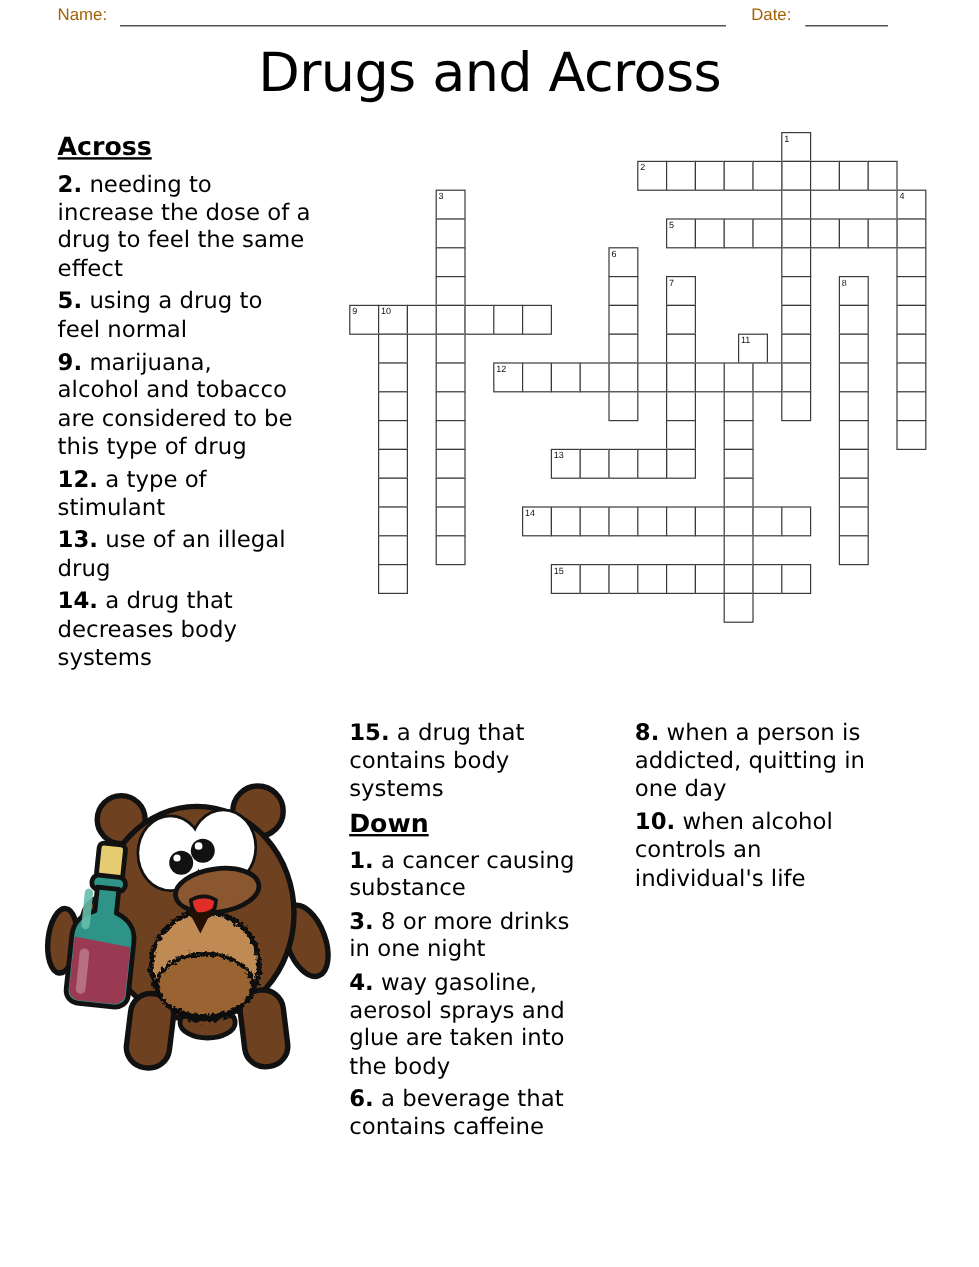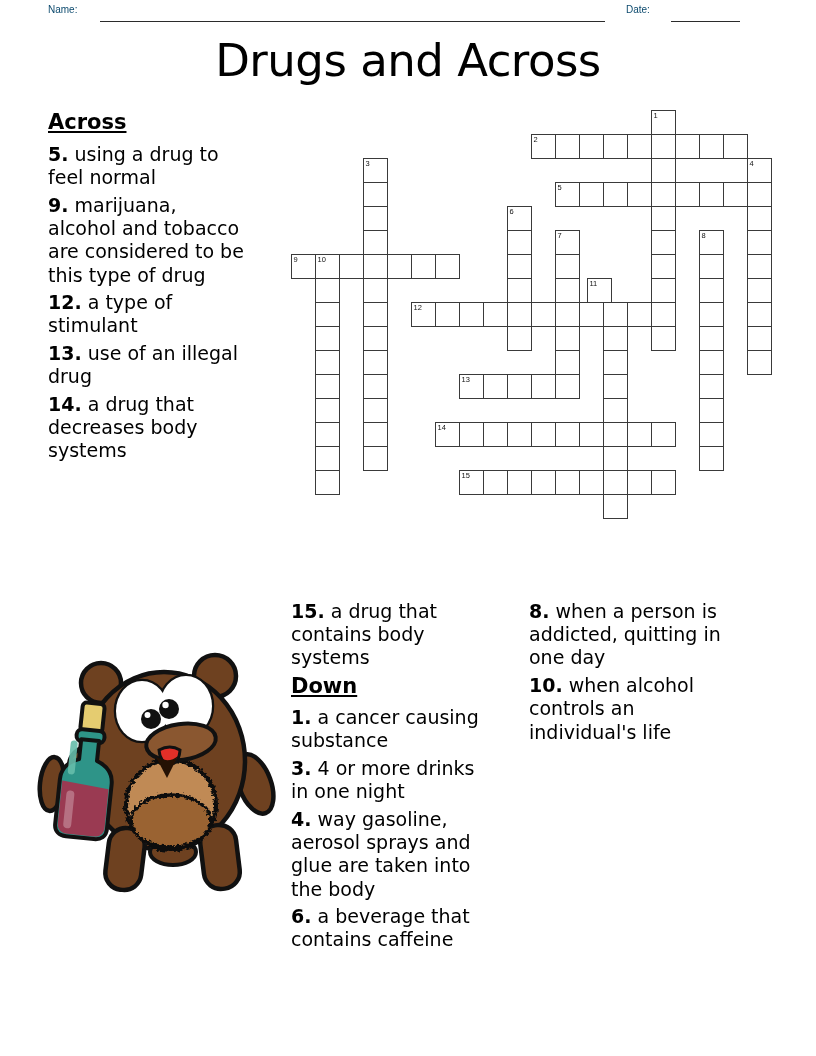--- a/index.html
+++ b/index.html
@@ -1,20 +1,20 @@
 <!DOCTYPE html>
 <html><head>
 <meta charset="utf-8">
 <style>
   html,body{margin:0;padding:0;background:#fff;}
   #page{position:relative;width:816px;height:1056px;background:#ffffff;overflow:hidden;
         font-family:"DejaVu Sans",sans-serif;color:#000;}
   
   .hdr-label{position:absolute;top:4px;font-family:"Liberation Sans",sans-serif;
-             font-size:10px;color:#0c4a6e;}
+             font-size:14px;color:#a16207;}
   #name-label{left:48px;}
   #date-label{left:626px;}
   .blank-line{position:absolute;top:6px;height:15px;border-bottom:1.7px solid #2b2b2b;}
   #name-line{left:100px;width:505px;}
   #date-line{left:671px;width:69px;}
   
   #title{position:absolute;left:0;right:0;top:34px;text-align:center;
          font-size:45px;font-weight:500;letter-spacing:-0.5px;color:#000;}
   
   .clue-col{position:absolute;font-size:19px;line-height:23.2px;}
@@ -43,20 +43,24 @@
 
   <span id="name-label" class="hdr-label">Name:</span>
   <div id="name-line" class="blank-line"></div>
   <span id="date-label" class="hdr-label">Date:</span>
   <div id="date-line" class="blank-line"></div>
 
   <div id="title">Drugs and Across</div>
 
   <div id="across-col" class="clue-col">
     <h2 class="clue-head">Across</h2>
+    <p class="clue"><span class="cnum">2.</span> <span class="ctext">needing to
+increase the dose of a
+drug to feel the same
+effect</span></p>
     <p class="clue"><span class="cnum">5.</span> <span class="ctext">using a drug to
 feel normal</span></p>
     <p class="clue"><span class="cnum">9.</span> <span class="ctext">marijuana,
 alcohol and tobacco
 are considered to be
 this type of drug</span></p>
     <p class="clue"><span class="cnum">12.</span> <span class="ctext">a type of
 stimulant</span></p>
     <p class="clue"><span class="cnum">13.</span> <span class="ctext">use of an illegal
 drug</span></p>
@@ -164,21 +168,21 @@
       <div class="cw-cell" style="left: 144px; top: 144px;"></div>
       <div class="cw-cell" style="left: 24px; top: 168px;"></div>
       <div class="cw-cell" style="left: 24px; top: 192px;"></div>
       <div class="cw-cell" style="left: 24px; top: 216px;"></div>
       <div class="cw-cell" style="left: 24px; top: 240px;"></div>
       <div class="cw-cell" style="left: 24px; top: 264px;"></div>
       <div class="cw-cell" style="left: 24px; top: 288px;"></div>
       <div class="cw-cell" style="left: 24px; top: 312px;"></div>
       <div class="cw-cell" style="left: 24px; top: 336px;"></div>
       <div class="cw-cell" style="left: 24px; top: 360px;"></div>
-      <div class="cw-cell" style="left: 296px; top: 168px; text-decoration: underline;">
+      <div class="cw-cell" style="left: 324px; top: 168px; text-decoration: underline;">
         <span class="cw-num">11</span>
       </div>
       <div class="cw-cell" style="left: 312px; top: 192px;"></div>
       <div class="cw-cell" style="left: 312px; top: 216px;"></div>
       <div class="cw-cell" style="left: 312px; top: 240px;"></div>
       <div class="cw-cell" style="left: 312px; top: 264px;"></div>
       <div class="cw-cell" style="left: 312px; top: 288px;"></div>
       <div class="cw-cell" style="left: 312px; top: 312px;"></div>
       <div class="cw-cell" style="left: 312px; top: 336px;"></div>
       <div class="cw-cell" style="left: 312px; top: 360px;"></div>
@@ -221,21 +225,21 @@
       <div class="cw-cell" style="left: 360px; top: 360px;"></div>
     </div>
 
   <div id="mid-col" class="clue-col">
     <p class="clue"><span class="cnum">15.</span> <span class="ctext">a drug that
 contains body
 systems</span></p>
     <h2 class="clue-head">Down</h2>
     <p class="clue"><span class="cnum">1.</span> <span class="ctext">a cancer causing
 substance</span></p>
-    <p class="clue"><span class="cnum">3.</span> <span class="ctext">4 or more drinks
+    <p class="clue"><span class="cnum">3.</span> <span class="ctext">8 or more drinks
 in one night</span></p>
     <p class="clue"><span class="cnum">4.</span> <span class="ctext">way gasoline,
 aerosol sprays and
 glue are taken into
 the body</span></p>
     <p class="clue"><span class="cnum">6.</span> <span class="ctext">a beverage that
 contains caffeine</span></p>
   </div>
 
   <div id="right-col" class="clue-col">

